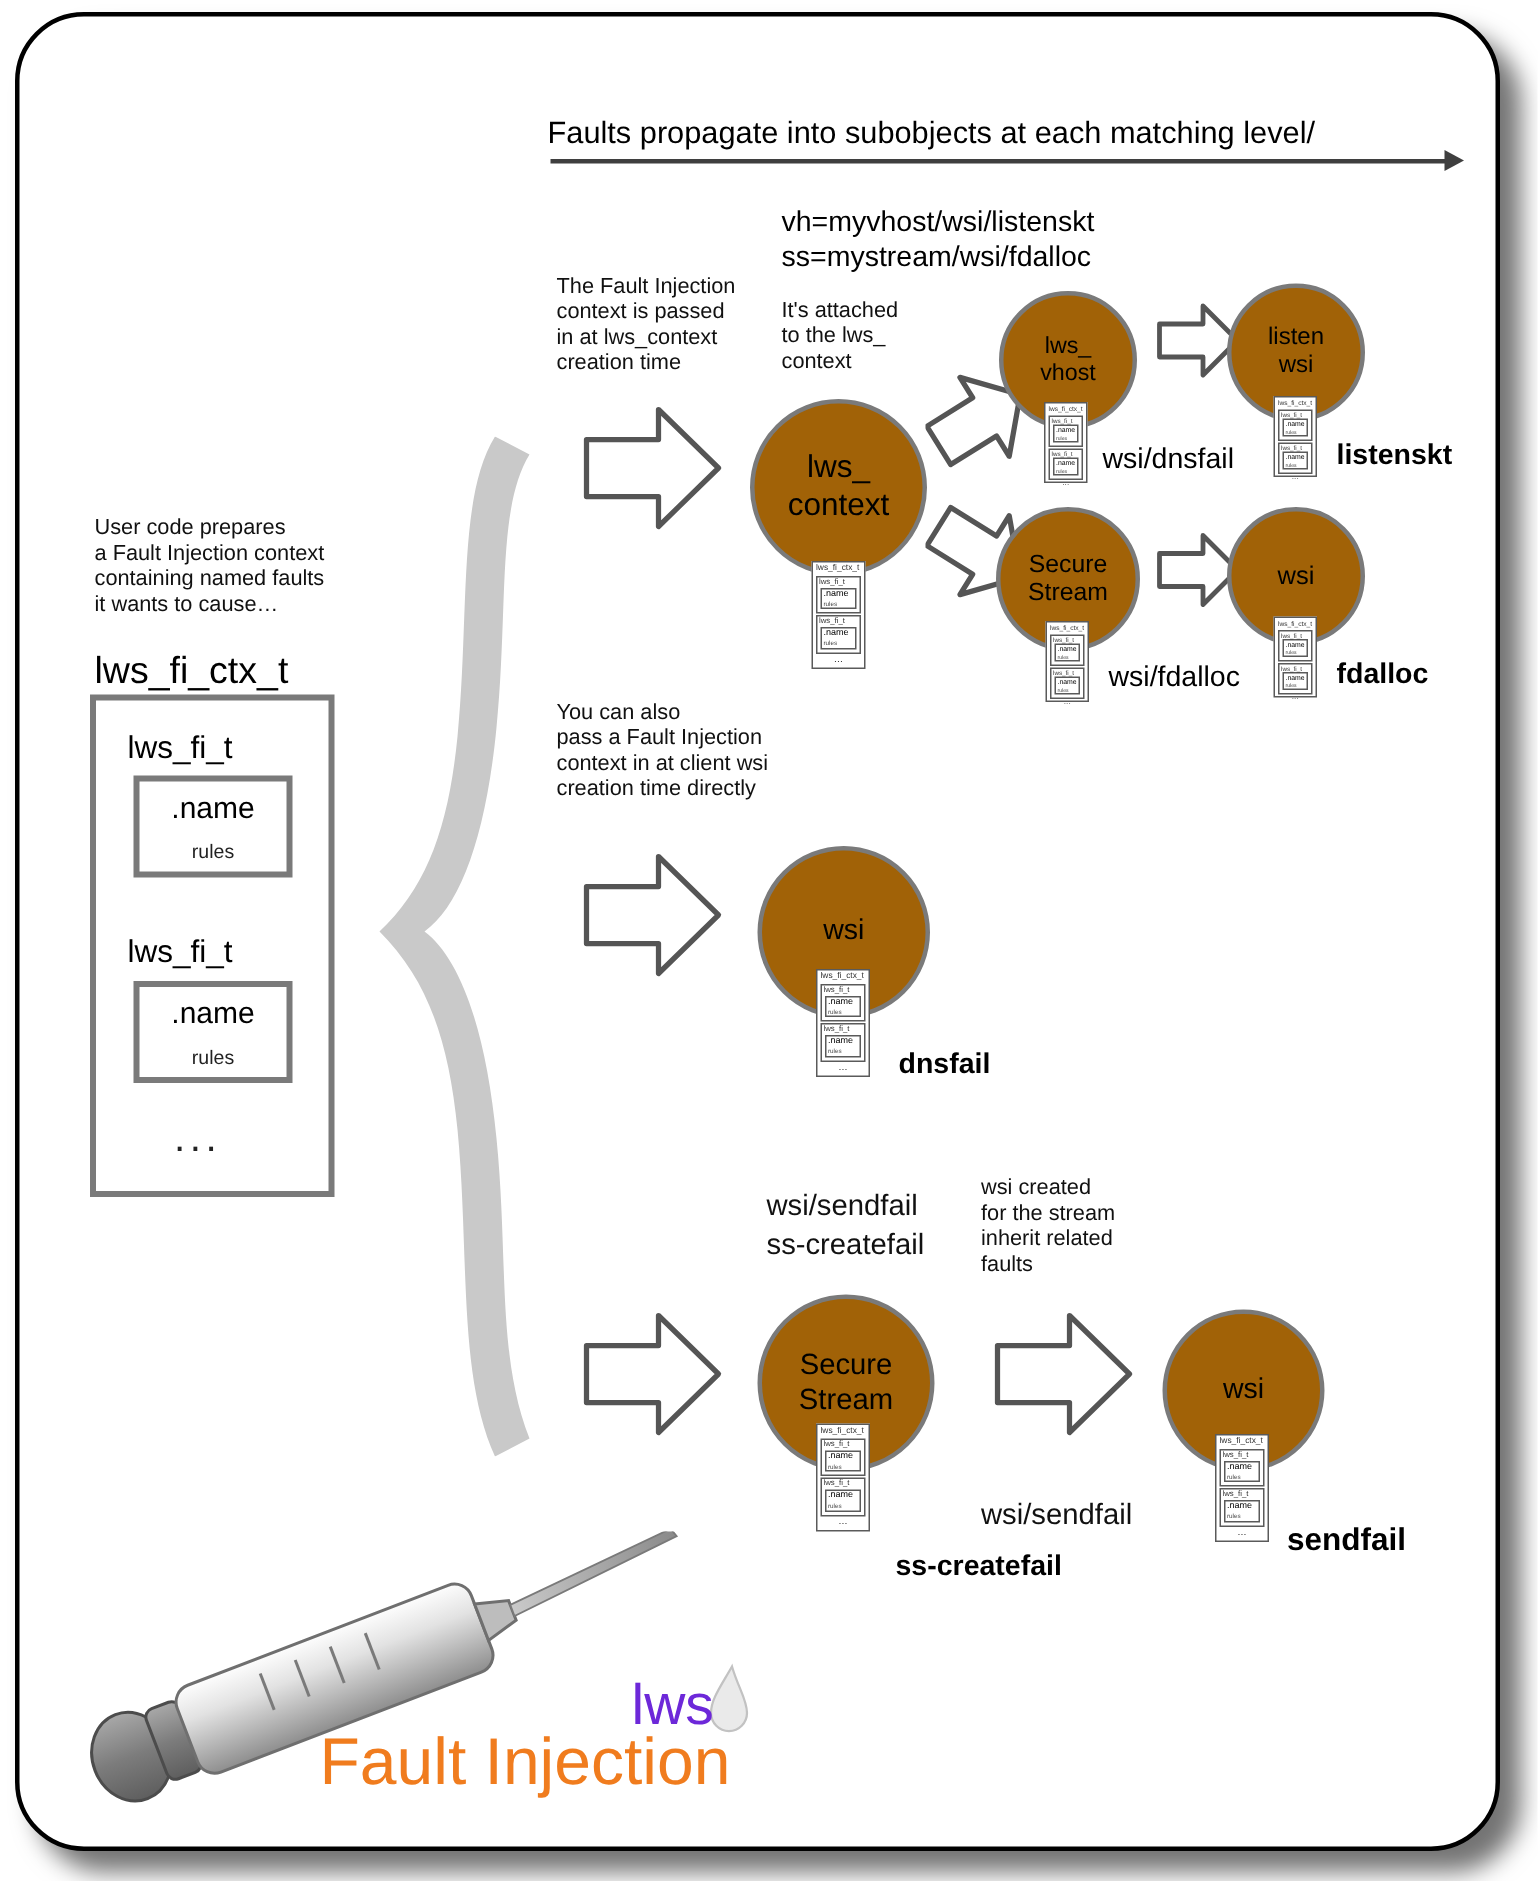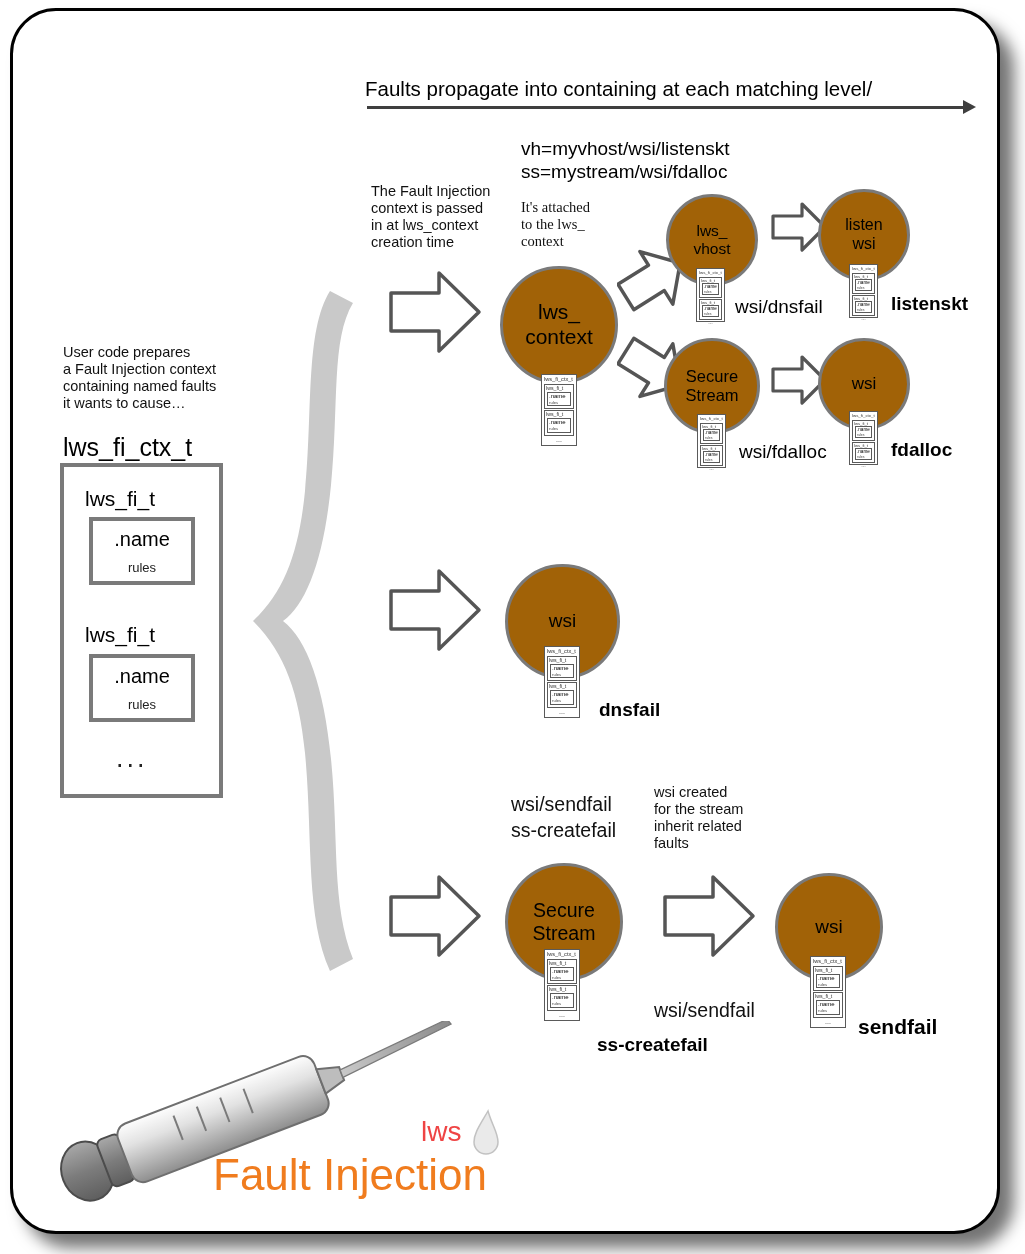--- a/index.html
+++ b/index.html
@@ -134,50 +134,54 @@
 
   
   #brace { left: 222px; top: 280px; }
 
   
   #syringe { left: 30px; top: 1010px; }
 
   
   #title-lws {
     left: 408px; top: 1104px;
-    font-size: 28px; color: #ef4444;
+    font-size: 38px; color: #6d28d9;
   }
   #title-fi {
     left: 200px; top: 1138px;
     font-size: 44px; color: #f07c1e;
   }
 </style>
 </head>
 <body>
 
 <div id="card">
 
-  <div class="abs txt" id="top-heading">Faults propagate into containing at each matching level/</div>
+  <div class="abs txt" id="top-heading">Faults propagate into subobjects at each matching level/</div>
   <div class="abs" id="top-rule"></div>
   <div class="abs" id="top-rule-head"></div>
 
   <div class="abs txt path-label" style="left:508px; top:127px;">vh=myvhost/wsi/listenskt</div>
   <div class="abs txt path-label" style="left:508px; top:150px;">ss=mystream/wsi/fdalloc</div>
 
   <div class="abs txt note" style="left:358px; top:172px;">The Fault Injection
 context is passed
 in at lws_context
 creation time</div>
-  <div class="abs txt note" style="left:508px; top:188px;font-family:Liberation Serif, serif;">It's attached
+  <div class="abs txt note" style="left:508px; top:188px;">It's attached
 to the lws_
 context</div>
   <div class="abs txt note" style="left:50px; top:333px;">User code prepares
 a Fault Injection context
 containing named faults
 it wants to cause…</div>
+  <div class="abs txt note" style="left:358px; top:456px;">You can also
+pass a Fault Injection
+context in at client wsi
+creation time directly</div>
   <div class="abs txt note" style="left:641px; top:773px;">wsi created
 for the stream
 inherit related
 faults</div>
 
   <div class="abs txt" id="ctx-title">lws_fi_ctx_t</div>
   <div class="abs" id="ctx-box">
     <div class="abs txt fit-title" style="left:21px; top:20px;">lws_fi_t</div>
     <div class="abs namebox-lg" style="left:25px; top:50px; width:106px; height:68px;">
       <div class="txt nm" style="margin-top:7px;">.name</div>

